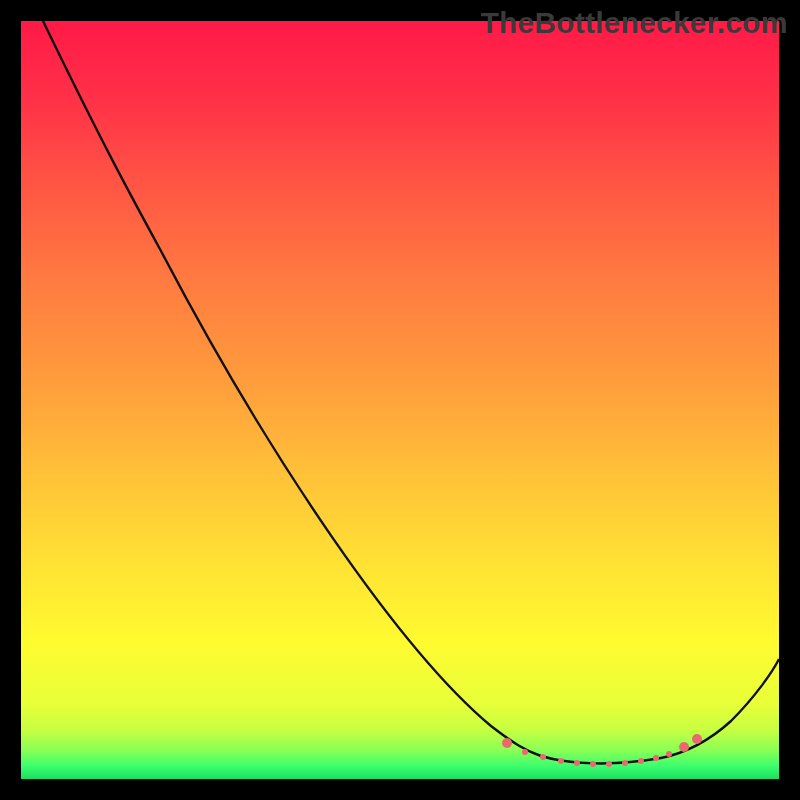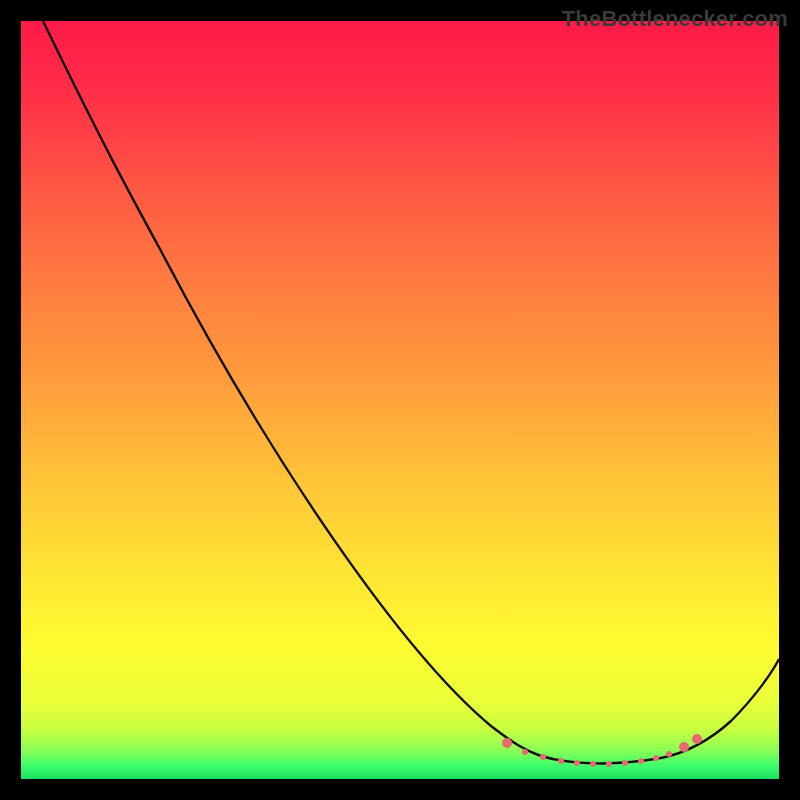--- a/index.html
+++ b/index.html
@@ -14,21 +14,21 @@
   .stage {
     position: relative;
     width: 800px;
     height: 800px;
     background: #000;
   }
   .watermark {
     position: absolute;
     top: 6px;
     right: 12px;
-    font-size: 22px;
+    font-size: 30px;
     font-weight: 600;
     color: #3a3a3a;
     letter-spacing: 0.2px;
     z-index: 4;
     user-select: none;
   }
   .plot {
     position: absolute;
     left: 21px;
     top: 21px;

